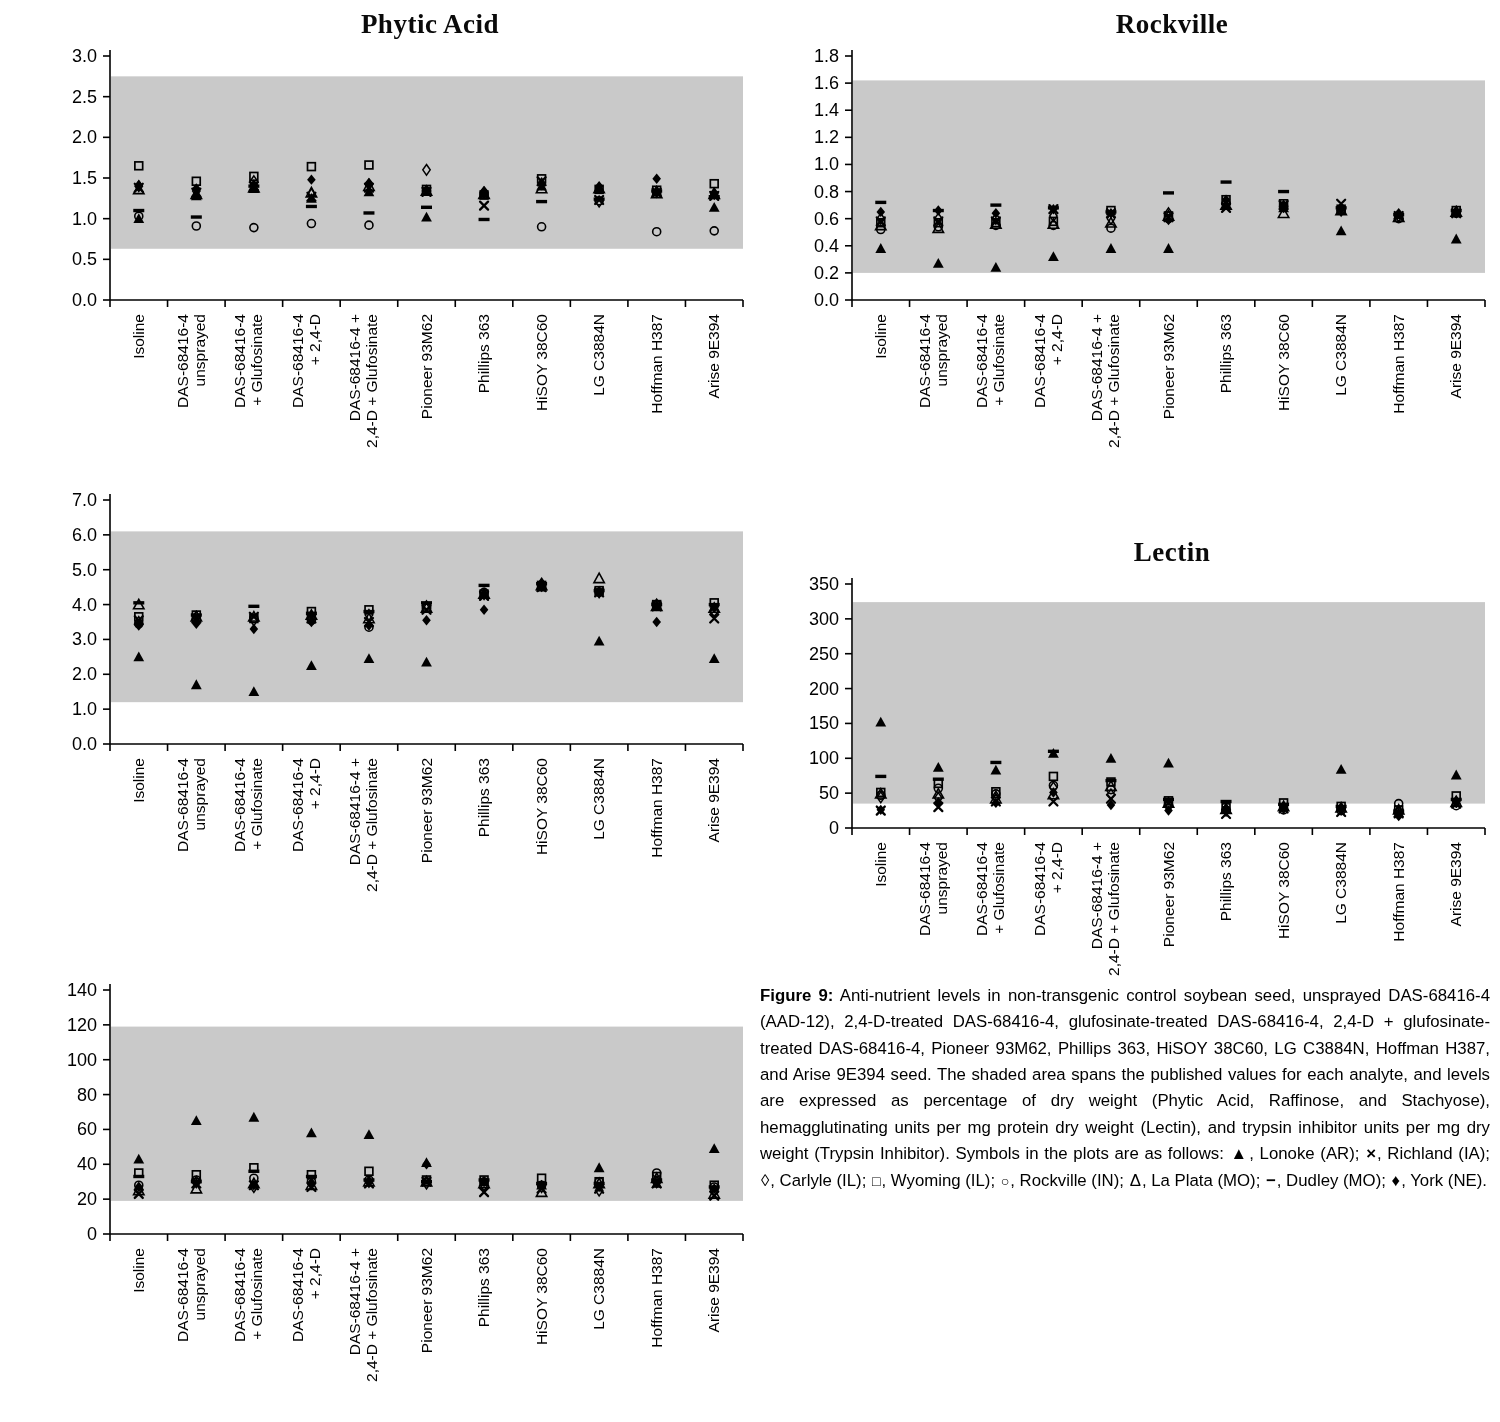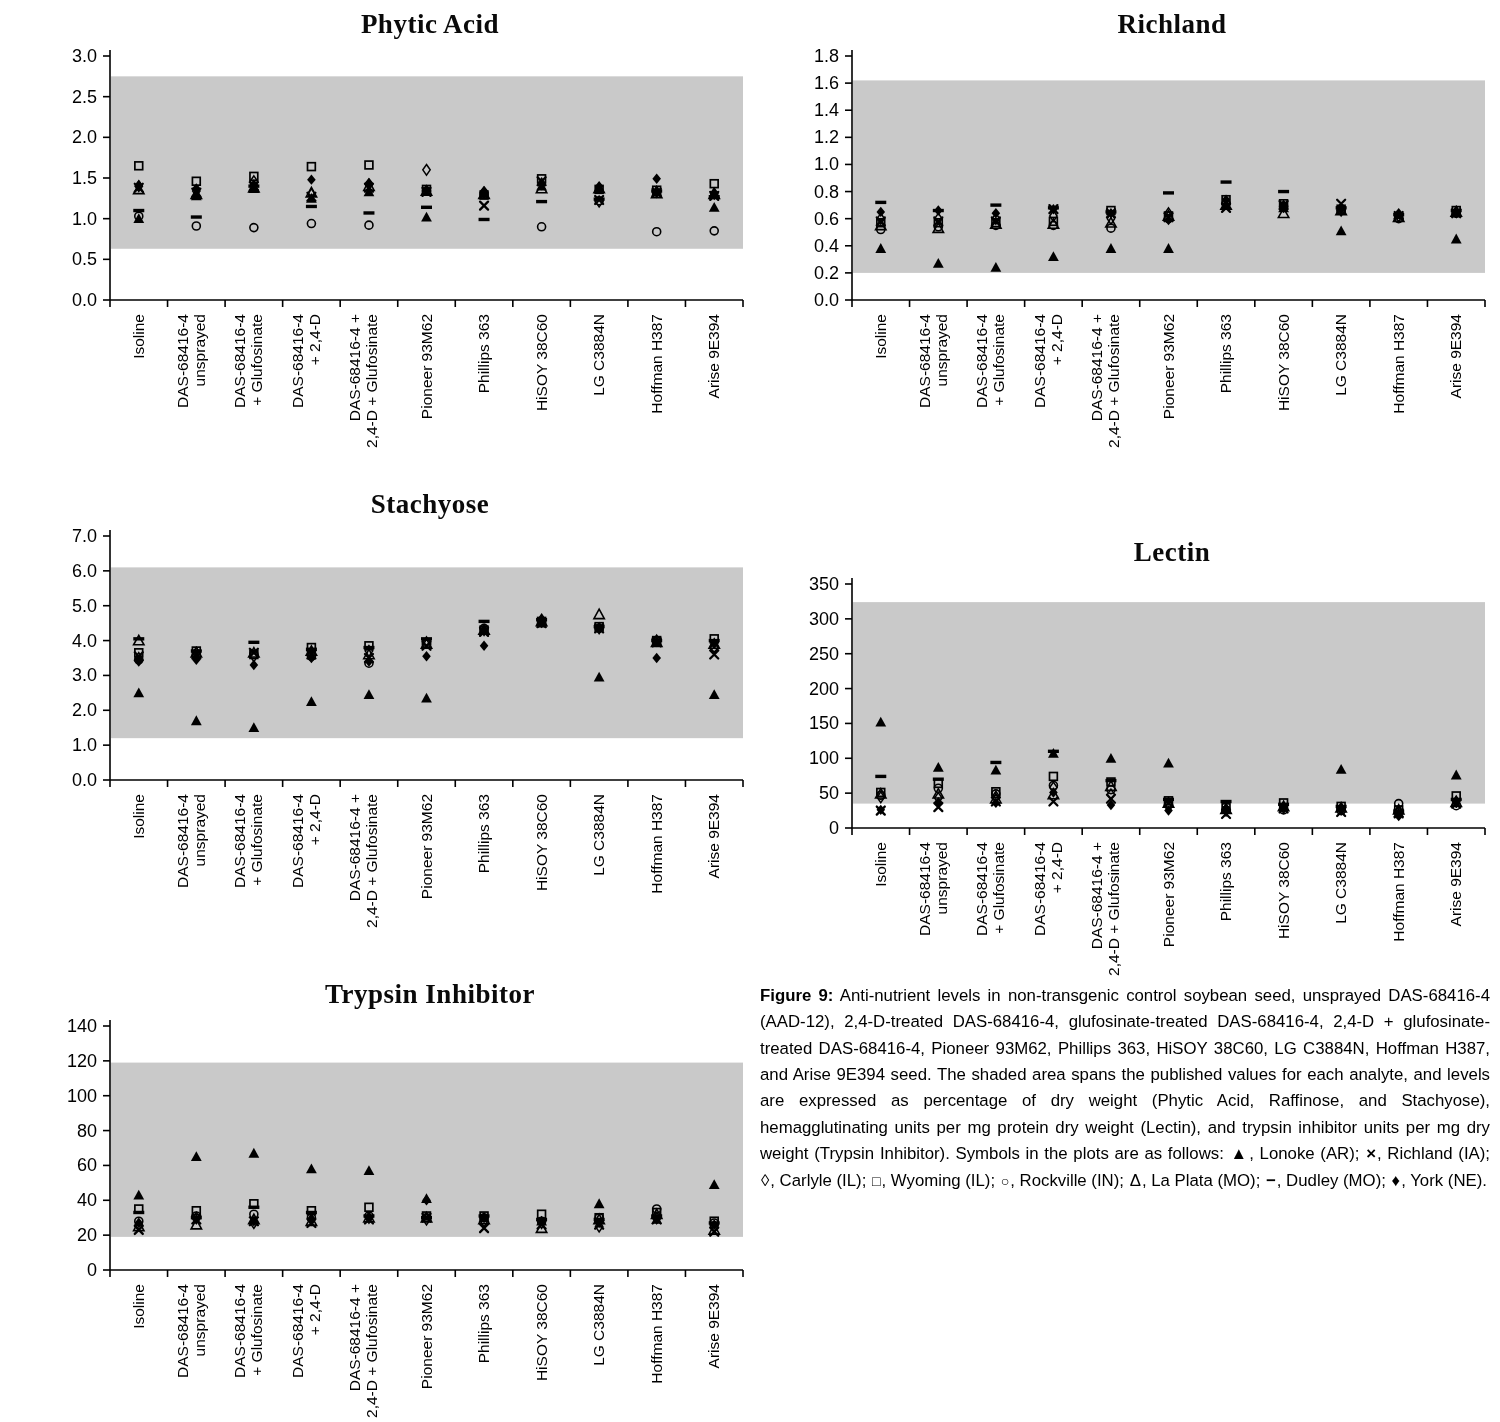--- a/index.html
+++ b/index.html
@@ -181,21 +181,21 @@
           <path d="M 474.04545454545456 143.81333333333333 L 478.3454545454546 149.01333333333332 L 474.04545454545456 154.2133333333333 L 469.74545454545455 149.01333333333332 Z" fill="#000"></path>
           <path d="M 531.590909090909 137.30666666666667 L 535.890909090909 142.50666666666666 L 531.590909090909 147.70666666666665 L 527.290909090909 142.50666666666666 Z" fill="#000"></path>
           <path d="M 589.1363636363636 138.93333333333334 L 593.4363636363636 144.13333333333333 L 589.1363636363636 149.33333333333331 L 584.8363636363637 144.13333333333333 Z" fill="#000"></path>
           <path d="M 646.6818181818181 131.61333333333334 L 650.9818181818181 136.81333333333333 L 646.6818181818181 142.01333333333332 L 642.3818181818182 136.81333333333333 Z" fill="#000"></path>
           <path d="M 704.2272727272727 147.06666666666666 L 708.5272727272727 152.26666666666665 L 704.2272727272727 157.46666666666664 L 699.9272727272728 152.26666666666665 Z" fill="#000"></path>
         </g>
       </svg>
   </div>
 
   <div class="chart" style="left:752px;top:6px;">
-    <div class="chart-title">Richland</div>
+    <div class="chart-title">Rockville</div>
     <svg width="745" height="420" viewBox="0 0 745 420">
         <rect x="101" y="38.400000000000006" width="632" height="192.48888888888888" fill="#c9c9c9"></rect>
         <g stroke="#000" stroke-width="1.6">
           <line x1="100" y1="8" x2="100" y2="258"></line>
           <line x1="100" y1="258" x2="733" y2="258"></line>
           <line x1="93" y1="258" x2="100" y2="258"></line>
           <line x1="93" y1="230.88888888888889" x2="100" y2="230.88888888888889"></line>
           <line x1="93" y1="203.77777777777777" x2="100" y2="203.77777777777777"></line>
           <line x1="93" y1="176.66666666666669" x2="100" y2="176.66666666666669"></line>
           <line x1="93" y1="149.55555555555554" x2="100" y2="149.55555555555554"></line>
@@ -347,21 +347,20 @@
           <path d="M 474.04545454545456 152.4888888888889 L 478.3454545454546 157.6888888888889 L 474.04545454545456 162.88888888888889 L 469.74545454545455 157.6888888888889 Z" fill="#000"></path>
           <path d="M 531.590909090909 157.91111111111115 L 535.890909090909 163.11111111111114 L 531.590909090909 168.31111111111113 L 527.290909090909 163.11111111111114 Z" fill="#000"></path>
           <path d="M 589.1363636363636 161.9777777777778 L 593.4363636363636 167.17777777777778 L 589.1363636363636 172.37777777777777 L 584.8363636363637 167.17777777777778 Z" fill="#000"></path>
           <path d="M 646.6818181818181 166.04444444444445 L 650.9818181818181 171.24444444444444 L 646.6818181818181 176.44444444444443 L 642.3818181818182 171.24444444444444 Z" fill="#000"></path>
           <path d="M 704.2272727272727 166.04444444444445 L 708.5272727272727 171.24444444444444 L 704.2272727272727 176.44444444444443 L 699.9272727272728 171.24444444444444 Z" fill="#000"></path>
         </g>
       </svg>
   </div>
 
   <div class="chart" style="left:10px;top:486px;">
-    <div class="chart-title">Stachyose</div>
     <svg width="745" height="420" viewBox="0 0 745 420">
         <rect x="101" y="45.371428571428595" width="632" height="170.79999999999998" fill="#c9c9c9"></rect>
         <g stroke="#000" stroke-width="1.6">
           <line x1="100" y1="8" x2="100" y2="258"></line>
           <line x1="100" y1="258" x2="733" y2="258"></line>
           <line x1="93" y1="258" x2="100" y2="258"></line>
           <line x1="93" y1="223.14285714285714" x2="100" y2="223.14285714285714"></line>
           <line x1="93" y1="188.28571428571428" x2="100" y2="188.28571428571428"></line>
           <line x1="93" y1="153.42857142857144" x2="100" y2="153.42857142857144"></line>
           <line x1="93" y1="118.57142857142858" x2="100" y2="118.57142857142858"></line>
@@ -671,21 +670,20 @@
           <path d="M 474.04545454545456 233.97714285714287 L 478.3454545454546 239.17714285714285 L 474.04545454545456 244.37714285714284 L 469.74545454545455 239.17714285714285 Z" fill="#000"></path>
           <path d="M 531.590909090909 231.8857142857143 L 535.890909090909 237.0857142857143 L 531.590909090909 242.28571428571428 L 527.290909090909 237.0857142857143 Z" fill="#000"></path>
           <path d="M 589.1363636363636 233.97714285714287 L 593.4363636363636 239.17714285714285 L 589.1363636363636 244.37714285714284 L 584.8363636363637 239.17714285714285 Z" fill="#000"></path>
           <path d="M 646.6818181818181 240.94857142857143 L 650.9818181818181 246.14857142857142 L 646.6818181818181 251.3485714285714 L 642.3818181818182 246.14857142857142 Z" fill="#000"></path>
           <path d="M 704.2272727272727 227.70285714285717 L 708.5272727272727 232.90285714285716 L 704.2272727272727 238.10285714285715 L 699.9272727272728 232.90285714285716 Z" fill="#000"></path>
         </g>
       </svg>
   </div>
 
   <div class="chart" style="left:10px;top:976px;">
-    <div class="chart-title">Trypsin Inhibitor</div>
     <svg width="745" height="420" viewBox="0 0 745 420">
         <rect x="101" y="50.599999999999994" width="632" height="174.2857142857143" fill="#c9c9c9"></rect>
         <g stroke="#000" stroke-width="1.6">
           <line x1="100" y1="8" x2="100" y2="258"></line>
           <line x1="100" y1="258" x2="733" y2="258"></line>
           <line x1="93" y1="258" x2="100" y2="258"></line>
           <line x1="93" y1="223.14285714285714" x2="100" y2="223.14285714285714"></line>
           <line x1="93" y1="188.28571428571428" x2="100" y2="188.28571428571428"></line>
           <line x1="93" y1="153.42857142857144" x2="100" y2="153.42857142857144"></line>
           <line x1="93" y1="118.57142857142858" x2="100" y2="118.57142857142858"></line>

